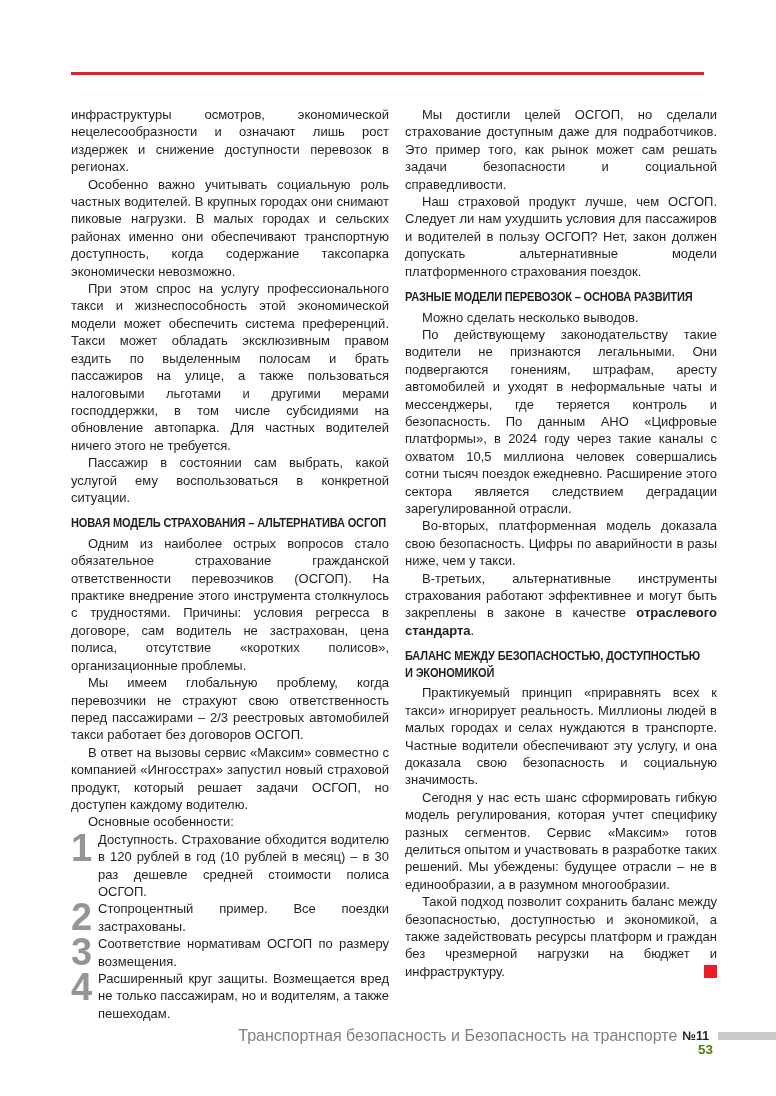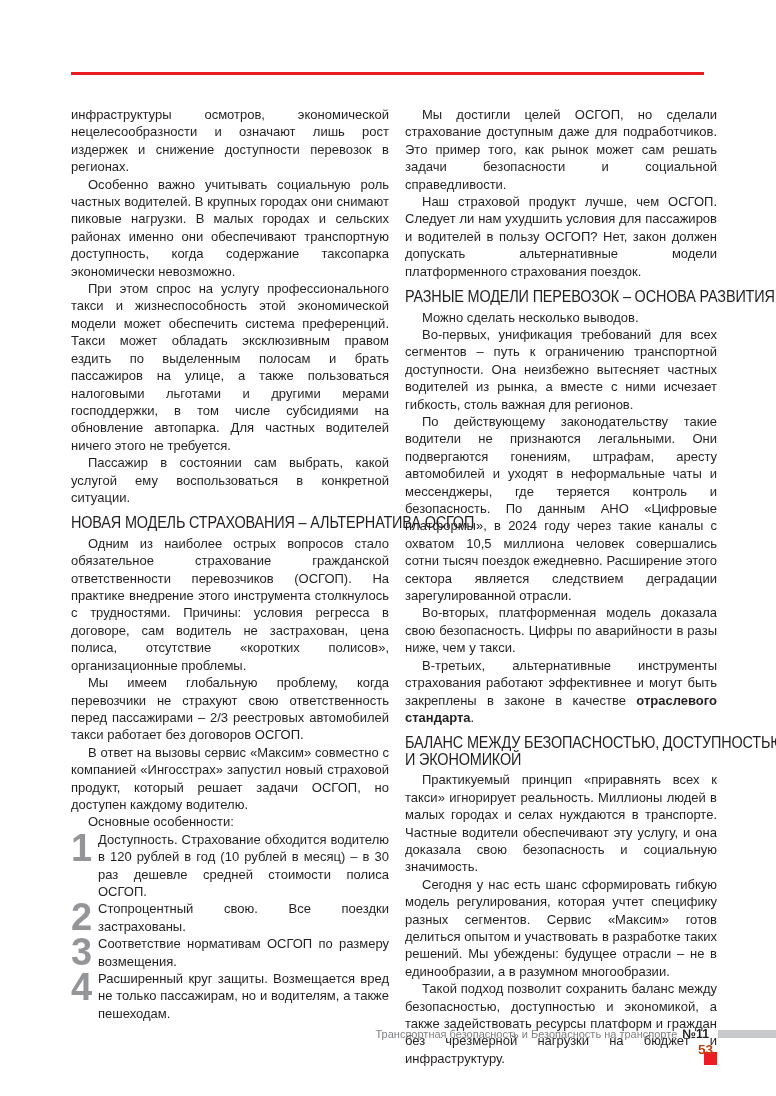--- a/index.html
+++ b/index.html
@@ -37,22 +37,22 @@
   .col-right { left: 405px; width: 312px; }
 
   .col p {
     margin: 0;
     text-indent: 17px;
   }
   .col p.no-indent { text-indent: 0; }
 
   .section-heading {
     margin: 9px 0 3px 0;
-    font-weight: normal;
-    font-size: 17px;
+    font-weight: bold;
+    font-size: 13px;
     line-height: 16.5px;
     letter-spacing: -0.2px;
   }
   .hline {
     display: block;
     white-space: nowrap;
     transform: scaleX(0.85);
     transform-origin: 0 50%;
   }
 
@@ -91,21 +91,21 @@
     position: absolute;
     top: 1027px;
     left: 0;
     right: 0;
     display: flex;
     align-items: center;
     justify-content: flex-end;
   }
   .journal-title {
     color: #7E8083;
-    font-size: 11px;
+    font-size: 16px;
     white-space: nowrap;
   }
   .issue-number {
     color: #231F20;
     font-weight: bold;
     font-size: 12.3px;
     margin-left: 5px;
     white-space: nowrap;
   }
   .footer-bar {
@@ -113,21 +113,21 @@
     height: 8px;
     background: #C8C9CB;
     margin-left: 9px;
   }
   .page-number {
     position: absolute;
     top: 1042px;
     right: 63px;
     font-weight: bold;
     font-size: 13.5px;
-    color: #c2410c;
+    color: #4d7c0f;
   }
 </style>
 </head>
 <body>
 
 <div class="page">
 
   <div class="rule-top"></div>
 
   <div class="col col-left">
@@ -145,21 +145,21 @@
     <p>В ответ на вызовы сервис «Максим» совместно с компанией «Ингосстрах» запустил новый страховой продукт, который решает задачи ОСГОП, но доступен каждому водителю.</p>
     <p>Основные особенности:</p>
 
     <div class="features">
       <div class="feature">
         <div class="feature-num">1</div>
         <div class="feature-text">Доступность. Страхование обходится водителю в 120 рублей в год (10 рублей в месяц) – в 30 раз дешевле средней стоимости полиса ОСГОП.</div>
       </div>
       <div class="feature">
         <div class="feature-num">2</div>
-        <div class="feature-text">Стопроцентный свою. Все поездки застрахованы.</div>
+        <div class="feature-text">Стопроцентный пример. Все поездки застрахованы.</div>
       </div>
       <div class="feature">
         <div class="feature-num">3</div>
         <div class="feature-text">Соответствие нормативам ОСГОП по размеру возмещения.</div>
       </div>
       <div class="feature">
         <div class="feature-num">4</div>
         <div class="feature-text">Расширенный круг защиты. Возмещается вред не только пассажирам, но и водителям, а также пешеходам.</div>
       </div>
     </div>
@@ -167,21 +167,20 @@
 
   <div class="col col-right">
     <p>Мы достигли целей ОСГОП, но сделали страхование доступным даже для подработчиков. Это пример того, как рынок может сам решать задачи безопасности и социальной справедливости.</p>
     <p>Наш страховой продукт лучше, чем ОСГОП. Следует ли нам ухудшить условия для пассажиров и водителей в пользу ОСГОП? Нет, закон должен допускать альтернативные модели платформенного страхования поездок.</p>
 
     <div class="section-heading">
       <span class="hline">РАЗНЫЕ МОДЕЛИ ПЕРЕВОЗОК – ОСНОВА РАЗВИТИЯ</span>
     </div>
 
     <p>Можно сделать несколько выводов.</p>
-    <p>Во-первых, унификация требований для всех сегментов – путь к ограничению транспортной доступности. Она неизбежно вытесняет частных водителей из рынка, а вместе с ними исчезает гибкость, столь важная для регионов.</p>
     <p>По действующему законодательству такие водители не признаются легальными. Они подвергаются гонениям, штрафам, аресту автомобилей и уходят в неформальные чаты и мессенджеры, где теряется контроль и безопасность. По данным АНО «Цифровые платформы», в 2024 году через такие каналы с охватом 10,5 миллиона человек совершались сотни тысяч поездок ежедневно. Расширение этого сектора является следствием деградации зарегулированной отрасли.</p>
     <p>Во-вторых, платформенная модель доказала свою безопасность. Цифры по аварийности в разы ниже, чем у такси.</p>
     <p>
       <span>В-третьих, альтернативные инструменты страхования работают эффективнее и могут быть закреплены в законе в качестве </span><span class="bold-inline">отраслевого стандарта</span><span>.</span>
     </p>
 
     <div class="section-heading">
       <span class="hline">БАЛАНС МЕЖДУ БЕЗОПАСНОСТЬЮ, ДОСТУПНОСТЬЮ</span>
       <span class="hline">И ЭКОНОМИКОЙ</span>
     </div>

